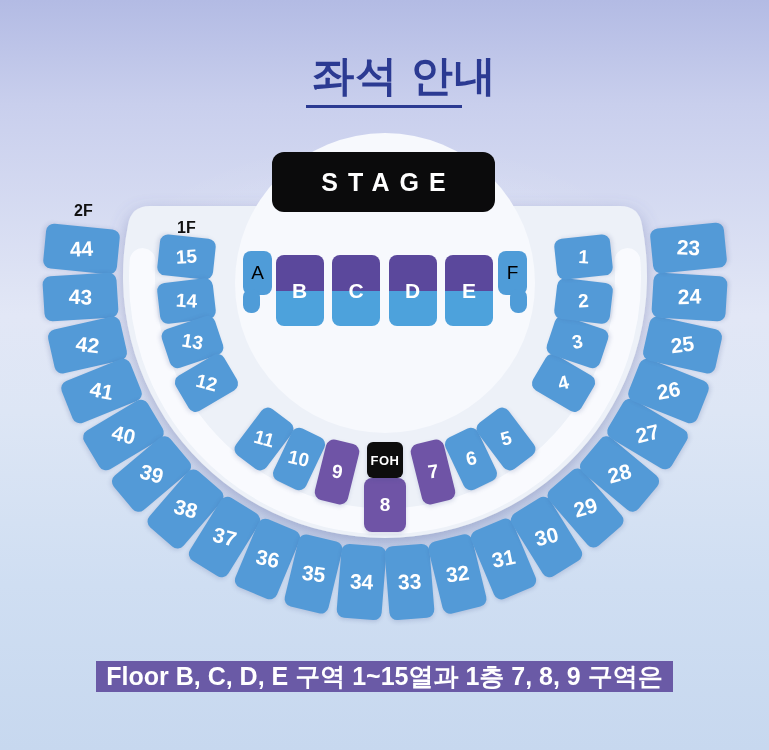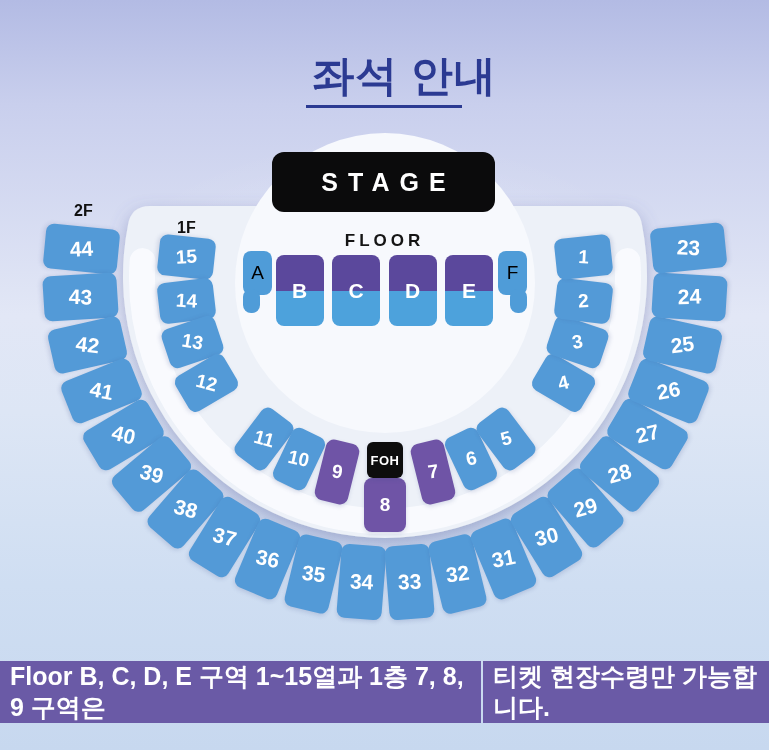--- a/index.html
+++ b/index.html
@@ -47,21 +47,21 @@
   .tab-main{ position:absolute; left:0; top:0; width:29px; height:44px; border-radius:8px; background:var(--floor-side-blue); }
   .tab-tail{ position:absolute; top:38px; width:17px; height:24px; border-radius:8px; background:var(--floor-side-blue); }
   .tab-wrap .floor-letter{ top:22px; font-size:19px; }
   .watermark{
     position:absolute; top:340px; left:0; width:769px; text-align:center;
     font-size:56px; font-weight:700; color:rgba(255,255,255,.42);
     letter-spacing:0; pointer-events:none;
   }
   .notice{
     position:absolute; top:661px; left:0; width:769px;
-    display:flex; flex-direction:row; align-items:center; gap:2px;
+    display:flex; flex-direction:column; align-items:center; gap:2px;
   }
   .notice span{
     display:inline-block; background:var(--notice-bg); color:#fff;
     font-size:25px; font-weight:700; line-height:31px; padding:0 10px;
   }
 </style>
 </head>
 <body>
 
 <div class="screen">
@@ -77,21 +77,20 @@
     </defs>
     <path filter="url(#fanShadow)" fill="#edf1f8" d="M 150,206 H 620 Q 639,206 642,225 A 262 262 0 1 1 128,225 Q 131,206 150,206 Z"></path>
     <path fill="none" stroke="#fafbff" stroke-width="26" stroke-linecap="round" opacity="0.85" d="M 627.4,261.1 A 243 243 0 1 1 142.6,261.1"></path>
     <circle cx="385" cy="283" r="150" fill="#f7f9fd"></circle>
   </svg>
 
   <div class="stage-box">
     <span>STAGE</span>
   </div>
 
-  <div class="floor-label">FLOOR</div>
   <div class="level-label level-2f">2F</div>
   <div class="level-label level-1f">1F</div>
 
   <div id="floor-layer">
       <div class="tab-wrap" style="left: 243px; top: 251px; width: 29px; height: 62px;">
         <div class="tab-main"></div>
         <div class="tab-tail" style="left: 0px;"></div>
         <span class="floor-letter">A</span>
       </div>
       <div class="floor-block split" style="left: 275.5px; top: 255px; width: 48px; height: 71px;">
@@ -225,16 +224,15 @@
         <span style="transform: rotate(99.3deg);">1</span>
       </div>
       <div class="seat-block foh" style="left: 367px; top: 442px; width: 36px; height: 36px; font-size: 13px; transform: rotate(0deg);">
         <span style="transform: rotate(0deg);">FOH</span>
       </div>
     </div>
 
 
   <div class="notice">
     <span>Floor B, C, D, E 구역 1~15열과 1층 7, 8, 9 구역은</span>
-    <span>티켓 현장수령만 가능합니다.</span>
   </div>
 
 </div>
 
 </body></html>

